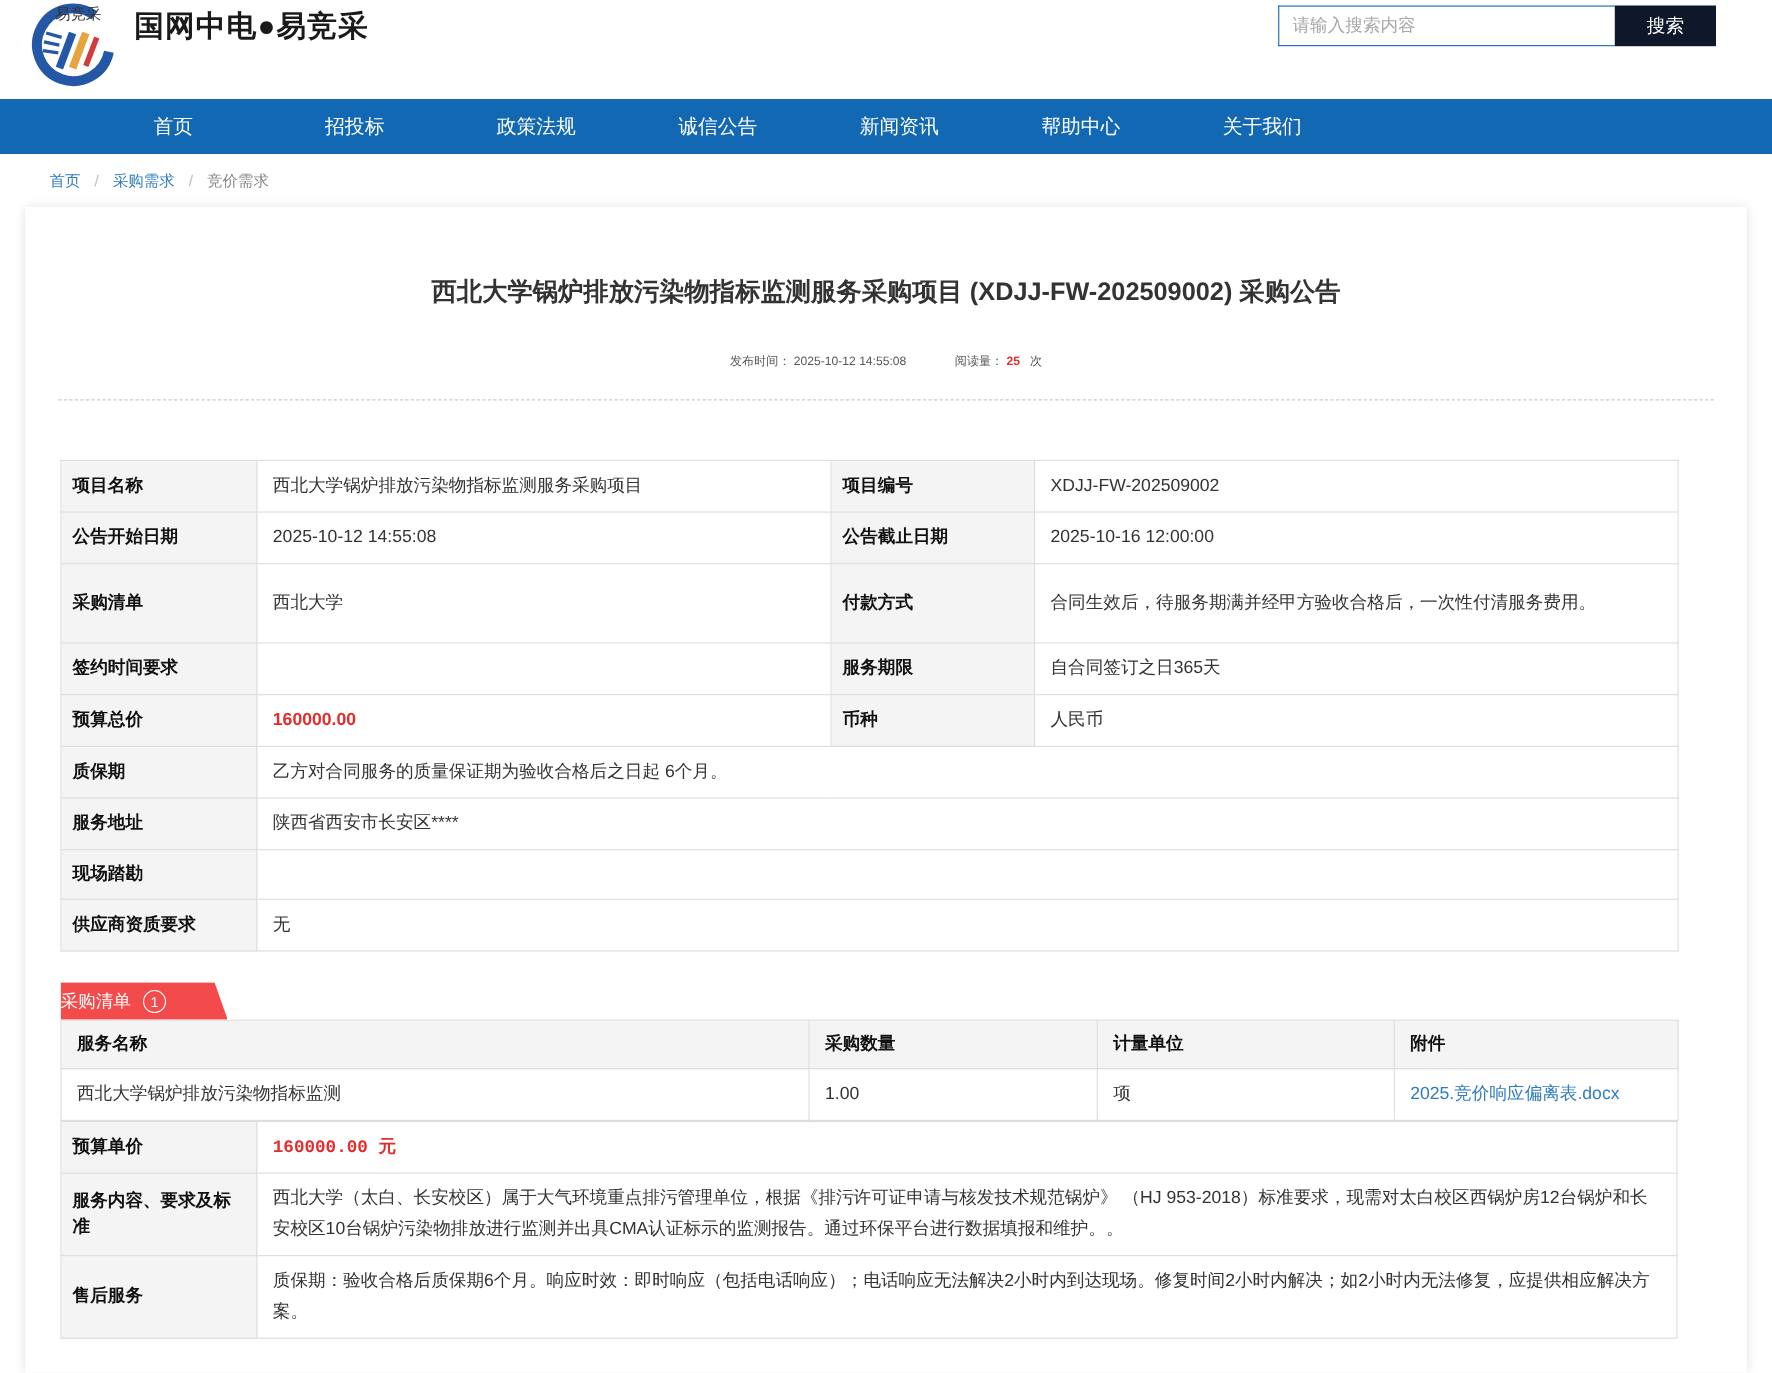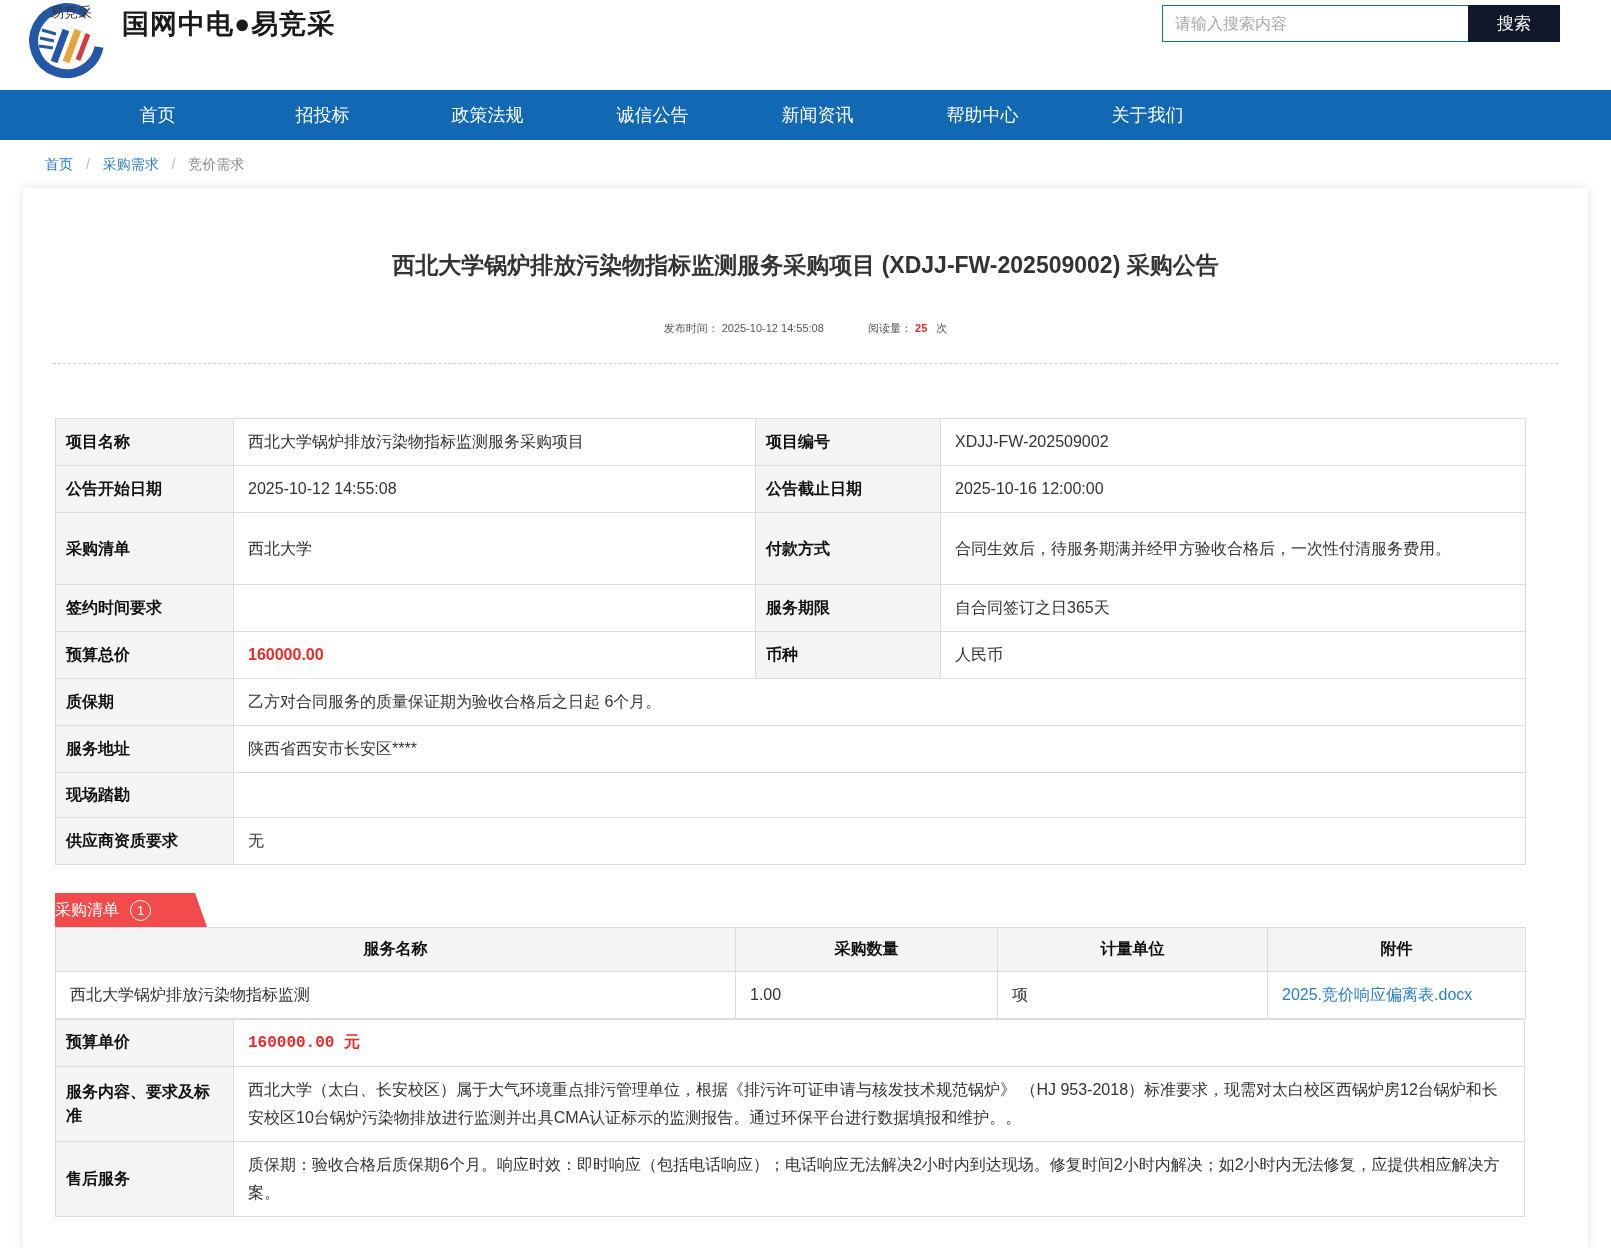--- a/index.html
+++ b/index.html
@@ -48,21 +48,21 @@
 
   
   .ptag { margin:28px 0 0 32px; width:152px; height:34px; background:#f34b4b; color:#fff;
     display:flex; align-items:center; font-size:16px;
     clip-path:polygon(0 0, calc(100% - 12px) 0, 100% 100%, 0 100%); }
   .tag-circle { display:inline-block; width:21px; height:21px; border:1px solid #fff; border-radius:50%;
     line-height:19px; text-align:center; font-size:13px; margin-left:11px; }
 
   .plist-table { margin:0 32px; width:1470px; }
   .plist-table th { border:1px solid #dcdcdc; background:#f4f4f4; font-size:16px; color:#111;
-    text-align:center; padding:10px 14px; height:44px; font-weight:bold; }
+    text-align:left; padding:10px 14px; height:44px; font-weight:bold; }
   .plist-table td { height:47px; }
   .c-name { width:680px; } .c-qty { width:262px; } .c-unit { width:270px; } .c-att { width:258px; }
   .att-link { color:#2e7cc3; text-decoration:none; cursor:pointer; }
 
   .bottom-table { margin:0 32px; width:1470px; }
   .bottom-table td.lbl { width:178px; }
   .row-budget td { height:45px;font-family:Liberation Mono, monospace; }
 </style>
 </head>
 <body>

